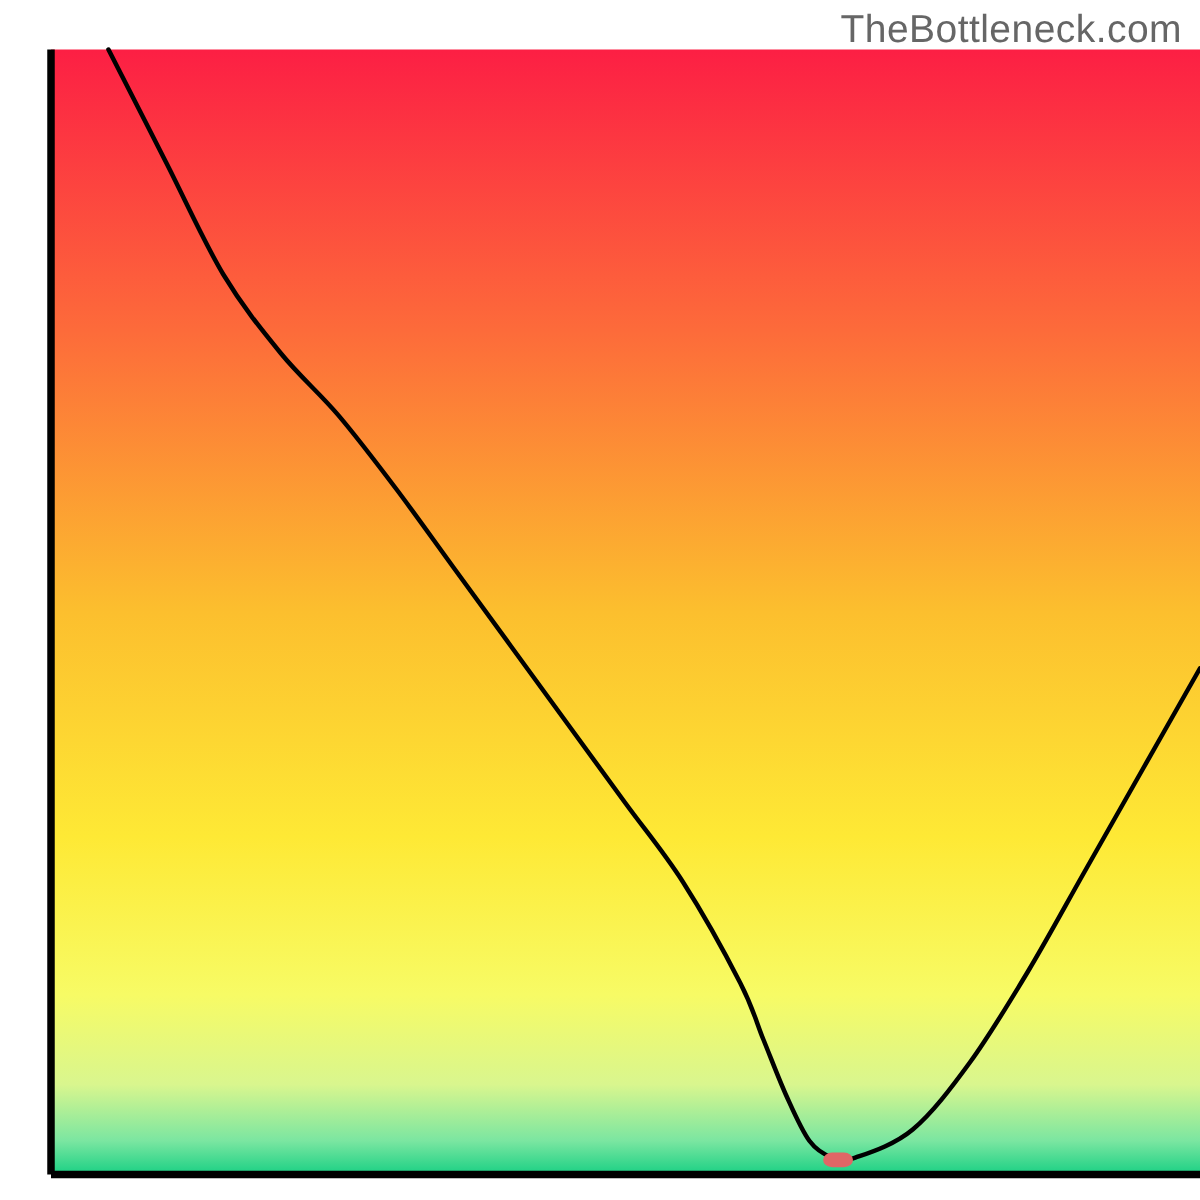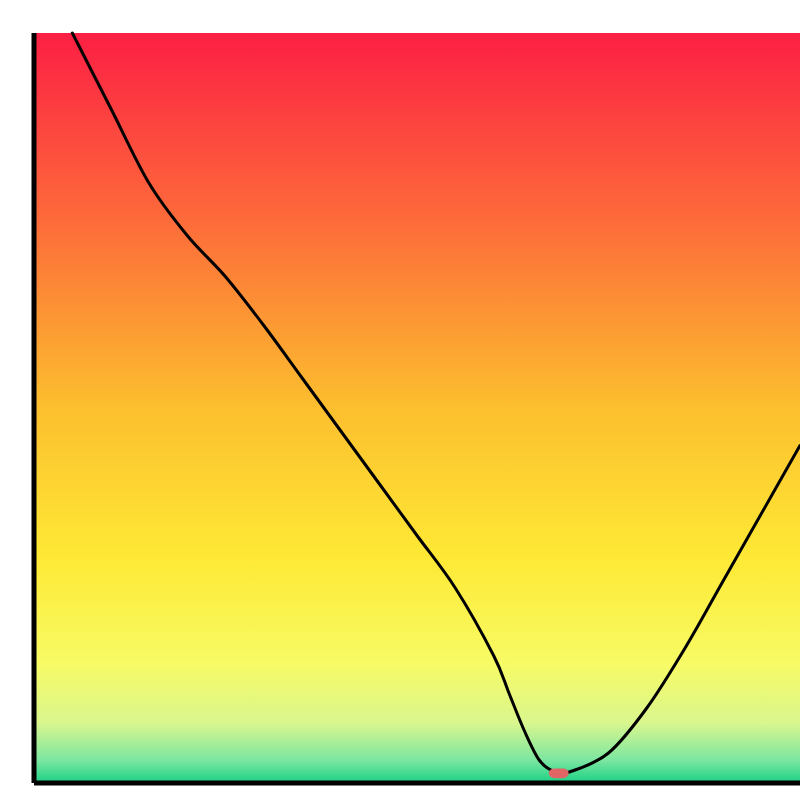--- a/index.html
+++ b/index.html
@@ -30,20 +30,21 @@
     left: 0;
     top: 0;
     width: 800px;
     height: 800px;
   }
 </style>
 </head>
 <body>
 
 <div class="container">
+  <div class="watermark">TheBottleneck.com</div>
 
   <svg class="chart" viewBox="0 0 800 800" preserveAspectRatio="none">
     <defs>
       <linearGradient id="bg-grad" x1="0" y1="0" x2="0" y2="1">
           <stop offset="0%" stop-color="#fc1f44"></stop>
           <stop offset="25%" stop-color="#fd6b3a"></stop>
           <stop offset="50%" stop-color="#fcbf2e"></stop>
           <stop offset="70%" stop-color="#fee935"></stop>
           <stop offset="84%" stop-color="#f7fb65"></stop>
           <stop offset="92%" stop-color="#d9f68e"></stop>

